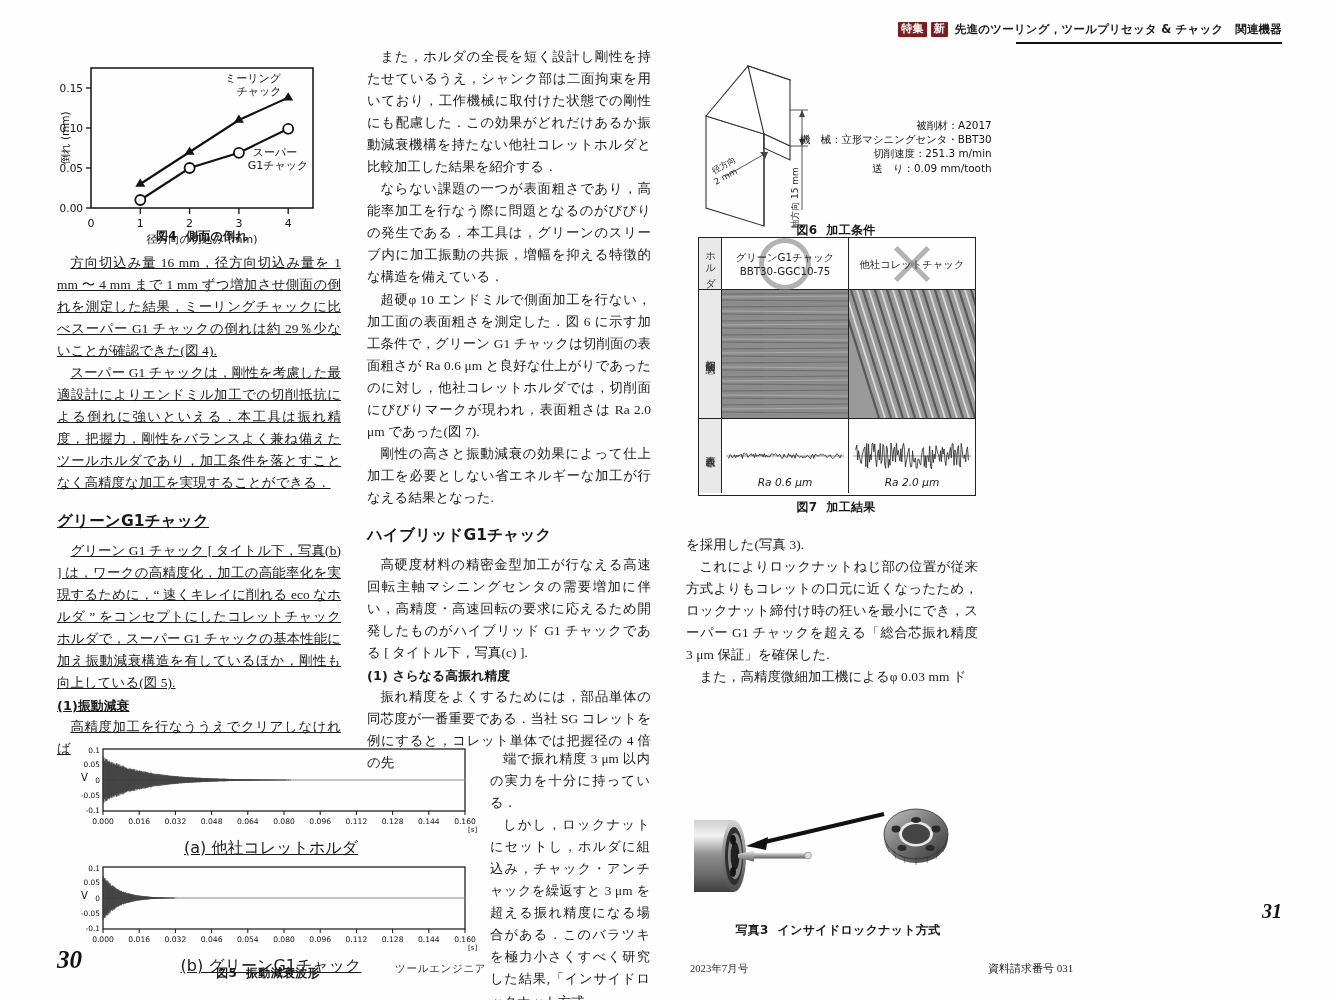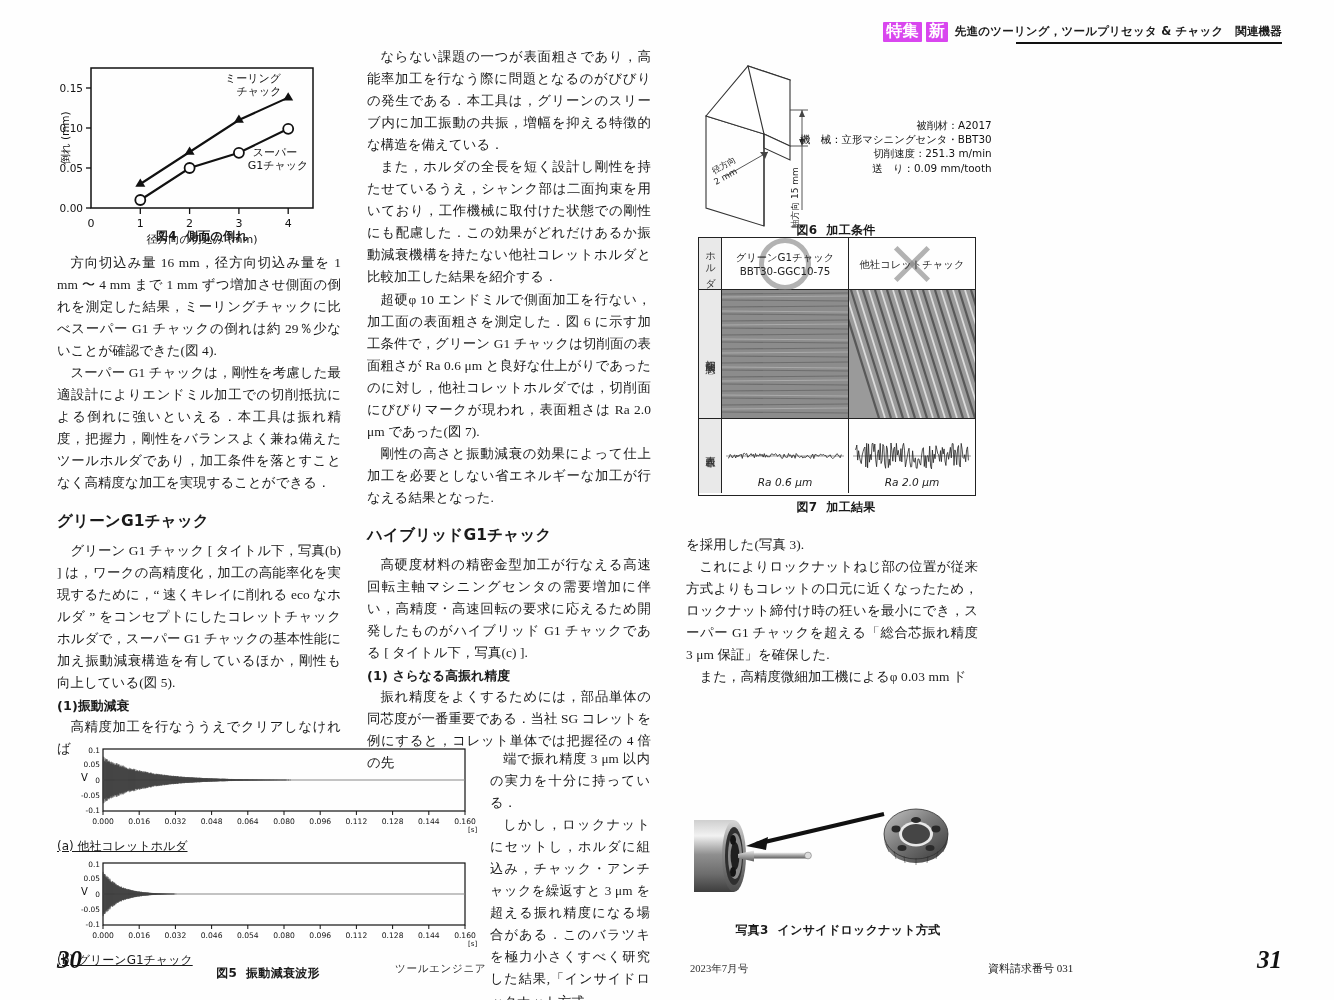--- a/index.html
+++ b/index.html
@@ -14,31 +14,31 @@
 
   
   .runhead{
     position:absolute;top:22px;right:52px;
     display:flex;align-items:center;gap:4px;
     font-family:"DejaVu Sans","Liberation Sans",sans-serif;
     font-size:11.5px;font-weight:bold;letter-spacing:.2px;
     white-space:nowrap;
   }
   .runhead .tag{
-    background:#d946ef;color:#fff;padding:1px 3px 2px 3px;font-size:16px;
+    background:#7f1d1d;color:#fff;padding:1px 3px 2px 3px;font-size:11px;
     line-height:1.05;border-radius:1px;
   }
   .runhead .htext{margin-left:3px;}
   .runhead-rule{
     position:absolute;top:42px;right:52px;width:266px;height:1.6px;background:#111;
   }
 
   
   .col{position:absolute;top:46px;width:284px;}
-  .col1{left:57px;}
+  .col1{left:57px;text-decoration:underline;}
   .col2{left:367px;}
   .col3{left:686px;width:292px;}
 
   p.body{
     margin:0 0 0 0;
     font-size:13.4px;line-height:22.05px;
     text-align:justify;text-justify:inter-character;
     text-indent:1em;
     letter-spacing:.1px;
   }
@@ -60,21 +60,21 @@
 
   
   .fig4{position:absolute;left:57px;top:46px;width:290px;height:205px;}
   .fig4 svg{display:block;}
   .fig4cap{position:absolute;left:57px;top:228px;width:290px;}
 
   
   .fig5{position:absolute;left:57px;top:745px;width:428px;text-decoration:underline;}
   .wfcap{
     font-family:"DejaVu Sans","Liberation Sans",sans-serif;
-    font-size:12px;text-align:left;margin:1px 0 4px 0;
+    font-size:16px;text-align:center;margin:1px 0 4px 0;
   }
   .fig5cap{position:absolute;left:118px;top:918px;width:300px;margin-top:47px;}
 
   
   .fig6{position:absolute;left:690px;top:48px;width:292px;height:180px;}
   .fig6cap{position:absolute;left:690px;top:222px;width:292px;}
   .cond{
     position:absolute;left:800px;top:118px;
     font-family:"DejaVu Sans","Liberation Sans",sans-serif;
     font-size:10.4px;line-height:14.2px;white-space:nowrap;color:#111;text-align:right;
@@ -119,23 +119,23 @@
   .photo3{position:absolute;left:688px;top:800px;width:300px;height:120px;}
   .photo3cap{position:absolute;left:688px;top:922px;width:300px;}
 
   
   .folio-l{
     position:absolute;left:57px;top:946px;
     font-family:"Liberation Serif","DejaVu Serif",serif;
     font-style:italic;font-weight:bold;font-size:25px;color:#111;
   }
   .folio-r{
-    position:absolute;right:52px;top:946px;
+    position:absolute;right:52px;top:900px;
     font-family:"Liberation Serif","DejaVu Serif",serif;
-    font-style:italic;font-weight:bold;font-size:25px;color:#111;
+    font-style:italic;font-weight:bold;font-size:20px;color:#111;
   }
   .foot-mag{position:absolute;left:395px;top:962px;font-size:10.6px;letter-spacing:.6px;color:#333;}
   .foot-issue-l{position:absolute;left:690px;top:962px;font-size:10.6px;color:#333;}
   .foot-code{position:absolute;left:988px;top:961px;font-size:11px;color:#222;}
   svg text{font-family:"DejaVu Sans","Liberation Sans",sans-serif;}
 </style>
 </head>
 <body>
 
 <div class="page">
@@ -1339,22 +1339,22 @@
           <line x1="119.15" x2="119.15" y1="34.74" y2="35.26"></line>
         </g>
     </svg>
     <div class="wfcap">(b) グリーンG1チャック</div>
   </div>
   <div class="fig5cap caption">
     <span>図5</span>&nbsp;&nbsp;<span>振動減衰波形</span>
   </div>
 
   <div class="col col2">
+    <p class="body">また，ホルダの全長を短く設計し剛性を持たせているうえ，シャンク部は二面拘束を用いており，工作機械に取付けた状態での剛性にも配慮した．この効果がどれだけあるか振動減衰機構を持たない他社コレットホルダと比較加工した結果を紹介する．</p>
     <p class="body">ならない課題の一つが表面粗さであり，高能率加工を行なう際に問題となるのがびびりの発生である．本工具は，グリーンのスリーブ内に加工振動の共振，増幅を抑える特徴的な構造を備えている．</p>
-    <p class="body">また，ホルダの全長を短く設計し剛性を持たせているうえ，シャンク部は二面拘束を用いており，工作機械に取付けた状態での剛性にも配慮した．この効果がどれだけあるか振動減衰機構を持たない他社コレットホルダと比較加工した結果を紹介する．</p>
     <p class="body">超硬φ 10 エンドミルで側面加工を行ない，加工面の表面粗さを測定した．図 6 に示す加工条件で，グリーン G1 チャックは切削面の表面粗さが Ra 0.6 μm と良好な仕上がりであったのに対し，他社コレットホルダでは，切削面にびびりマークが現われ，表面粗さは Ra 2.0 μm であった(図 7).</p>
     <p class="body">剛性の高さと振動減衰の効果によって仕上加工を必要としない省エネルギーな加工が行なえる結果となった.</p>
     <div class="h2">ハイブリッドG1チャック</div>
     <p class="body">高硬度材料の精密金型加工が行なえる高速回転主軸マシニングセンタの需要増加に伴い，高精度・高速回転の要求に応えるため開発したものがハイブリッド G1 チャックである [ タイトル下，写真(c) ].</p>
     <div class="h3">(1) さらなる高振れ精度</div>
     <p class="body">振れ精度をよくするためには，部品単体の同芯度が一番重要である．当社 SG コレットを例にすると，コレット単体では把握径の 4 倍の先</p>
   </div>
 
   <div style="position:absolute;left:490px;top:748px;width:160px;">
     <p class="body" style="font-size:13.2px;line-height:22.05px;">端で振れ精度 3 μm 以内の実力を十分に持っている．</p>

